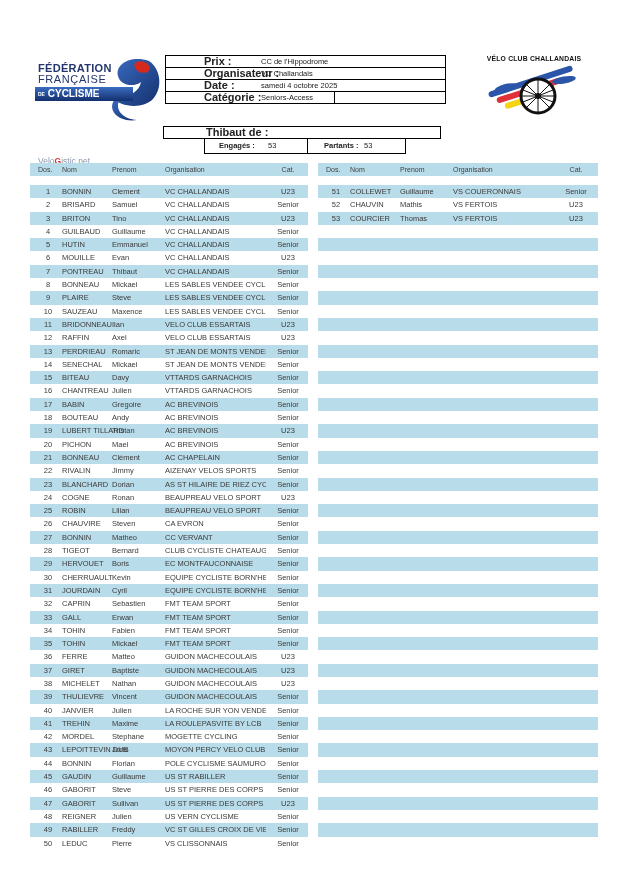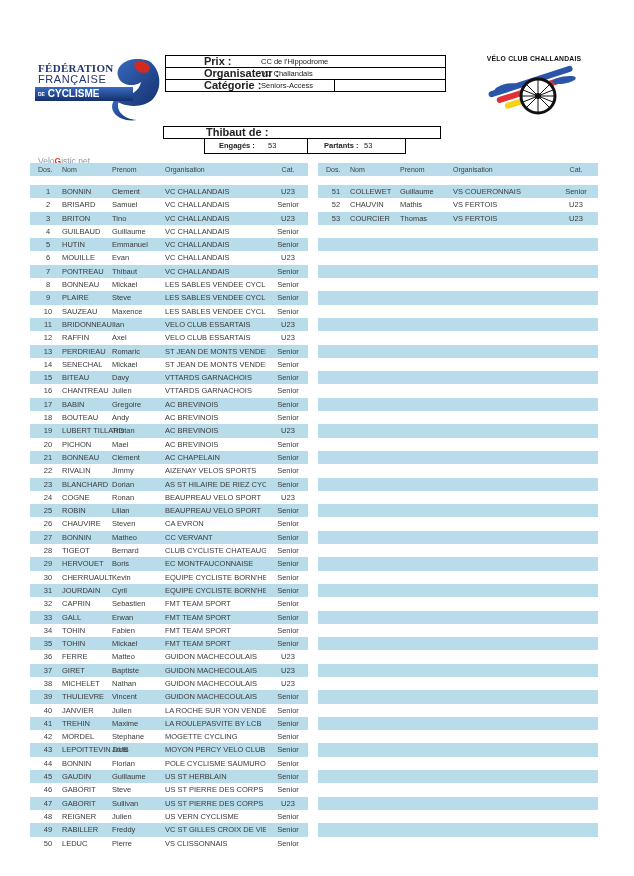--- a/index.html
+++ b/index.html
@@ -3,21 +3,21 @@
 <meta charset="utf-8">
 <style>
   html,body{margin:0;padding:0;background:#e8e8e8;}
   .page{
     position:relative;width:634px;height:876px;margin:0 auto;background:#fff;
     font-family:"Liberation Sans",sans-serif;overflow:hidden;
     --stripe:#b8dce9; --ffcblue:#23356e;
   }
   
   .ffc{position:absolute;left:35px;top:60px;width:140px;height:70px;}
-  .ffc-l1{position:absolute;left:3px;top:2px;font-size:11px;font-weight:700;color:var(--ffcblue);letter-spacing:.3px;font-family:Liberation Serif, serif;}
+  .ffc-l1{position:absolute;left:3px;top:2px;font-size:11px;font-weight:700;color:var(--ffcblue);letter-spacing:.3px;}
   .ffc-l2{position:absolute;left:3px;top:13px;font-size:11px;font-weight:500;color:var(--ffcblue);letter-spacing:.6px;}
   .ffc-bar{position:absolute;left:0;top:27px;width:98px;height:14px;z-index:2;
     background:linear-gradient(#3a6cc0,#14306e);color:#fff;font-weight:700;font-size:10px;
     line-height:14px;padding-left:3px;box-sizing:border-box;}
   .ffc-bar .de{font-size:5px;font-weight:700;vertical-align:1px;}
   .ffc-swan{position:absolute;left:64px;top:-5px;z-index:1;}
   
   .info{position:absolute;left:165px;top:55px;width:281px;}
   .info-row{position:relative;height:13px;margin-top:-1px;border:1px solid #000;box-sizing:border-box;background:#fff;}
   .info-row:first-child{margin-top:0;}
@@ -79,20 +79,24 @@
   <div class="info" id="info-table">
       <div class="info-row">
         <span class="info-label">Prix :</span>
         <span class="info-value">CC de l'Hippodrome</span>
       </div>
       <div class="info-row">
         <span class="info-label">Organisateur :</span>
         <span class="info-value">VC Challandais</span>
       </div>
       <div class="info-row">
+        <span class="info-label">Date :</span>
+        <span class="info-value">samedi 4 octobre 2025</span>
+      </div>
+      <div class="info-row">
         <span class="info-label">Catégorie :</span>
         <span class="info-value">Seniors-Access</span>
         <span class="info-div"></span>
       </div>
     </div>
 
   <div class="circuit">
     <span class="info-label">Thibaut de :</span>
   </div>
 
@@ -450,21 +454,21 @@
         <span class="c c-dos">44</span>
         <span class="c c-nom">BONNIN</span>
         <span class="c c-prenom">Florian</span>
         <span class="c c-org">POLE CYCLISME SAUMUROIS</span>
         <span class="c c-cat">Senior</span>
       </div>
       <div class="row striped">
         <span class="c c-dos">45</span>
         <span class="c c-nom">GAUDIN</span>
         <span class="c c-prenom">Guillaume</span>
-        <span class="c c-org">US ST HERBLAIN</span>
+        <span class="c c-org">US ST RABILLER</span>
         <span class="c c-cat">Senior</span>
       </div>
       <div class="row">
         <span class="c c-dos">46</span>
         <span class="c c-nom">GABORIT</span>
         <span class="c c-prenom">Steve</span>
         <span class="c c-org">US ST PIERRE DES CORPS</span>
         <span class="c c-cat">Senior</span>
       </div>
       <div class="row striped">

